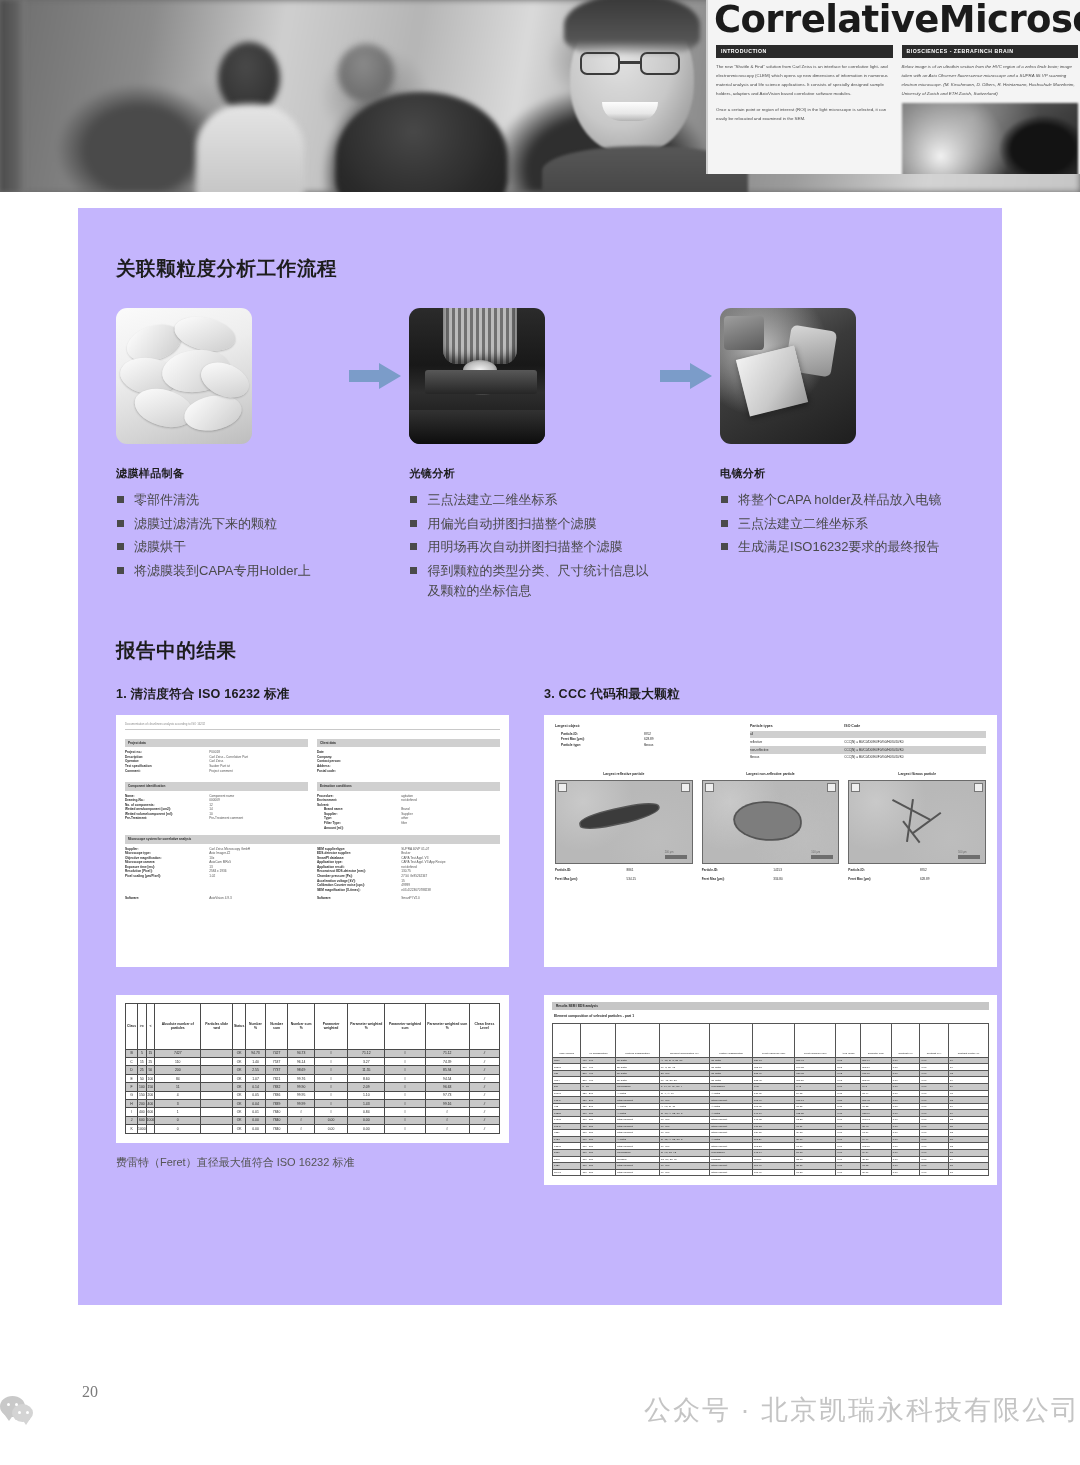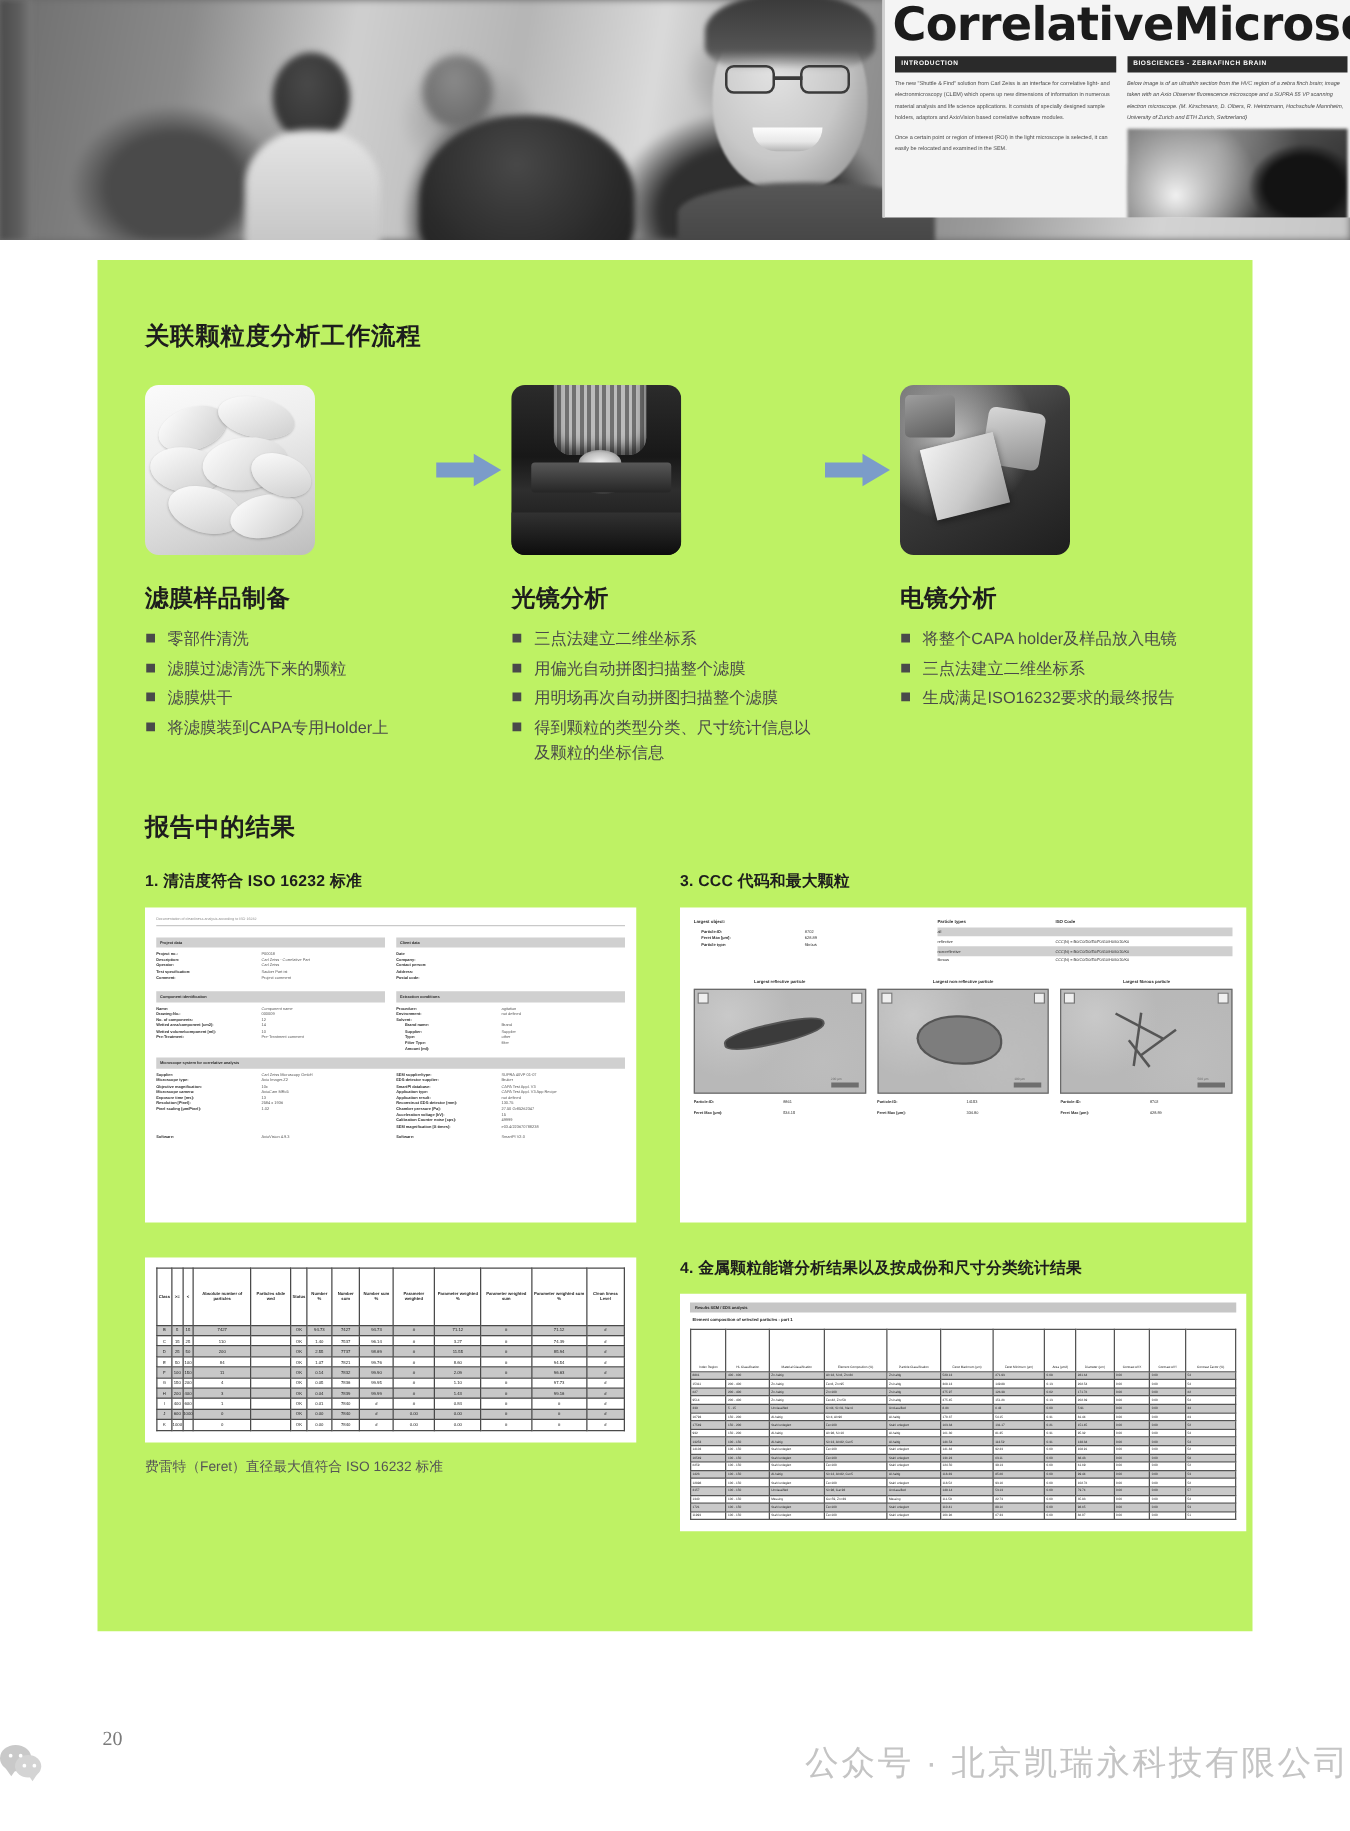--- a/index.html
+++ b/index.html
@@ -143,21 +143,21 @@
       radial-gradient(circle at 22% 72%, #f1f1ef 0%, rgba(241,241,239,0) 46%),
       radial-gradient(circle at 40% 20%, #8e8e8e 0%, rgba(142,142,142,0) 55%),
       linear-gradient(150deg,#7d7d7d,#3f3f3f 60%,#242424);
     filter:blur(1.1px);
   }
 
   
   .panel {
     position:absolute; left:78px; top:208px;
     width:924px; height:1097px;
-    background:#bef264;
+    background:#c4b5fd;
   }
 
   .h1 {
     font-size:19.5px; font-weight:700; color:#1d1d1d;
     letter-spacing:0.6px;
     margin:47px 0 0 38px;
   }
 
   
   .flow {
@@ -240,21 +240,21 @@
     background:#7b9cc9;
   }
   .arrow .head {
     position:absolute; left:30px; top:0; width:0; height:0;
     border-top:13px solid transparent;
     border-bottom:13px solid transparent;
     border-left:22px solid #7b9cc9;
   }
 
   .stitle {
-    font-size:19px; font-weight:700; color:#1d1d1d;
+    font-size:11px; font-weight:700; color:#1d1d1d;
     margin:22px 0 9px 0; letter-spacing:.4px;
   }
   ul.blist { list-style:none; margin:0; padding:0; }
   ul.blist li {
     position:relative;
     padding-left:18px;
     font-size:13px; line-height:1.58;
     color:#4a4a4a;
     margin-bottom:3px;
   }
@@ -1035,21 +1035,20 @@
                 <td>#</td>
                 <td>#</td>
               </tr>
             </tbody>
         </table>
       </div>
       <div class="cap2">费雷特（Feret）直径最大值符合 ISO 16232 标准</div>
     </div>
 
     <div style="margin-top:28px">
-      <div class="rlabel">4. 金属颗粒能谱分析结果以及按成份和尺寸分类统计结果</div>
       <div class="sheet4">
         <div class="s4bar">Results SEM / EDS analysis</div>
         <div class="s4sub">Element composition of selected particles - part 1</div>
         <table class="t4">
           <thead>
               <tr id="t4head">
                 <th>Index Region</th>
                 <th>HL Classification</th>
                 <th>Material Classification</th>
                 <th>Element Composition (%)</th>

